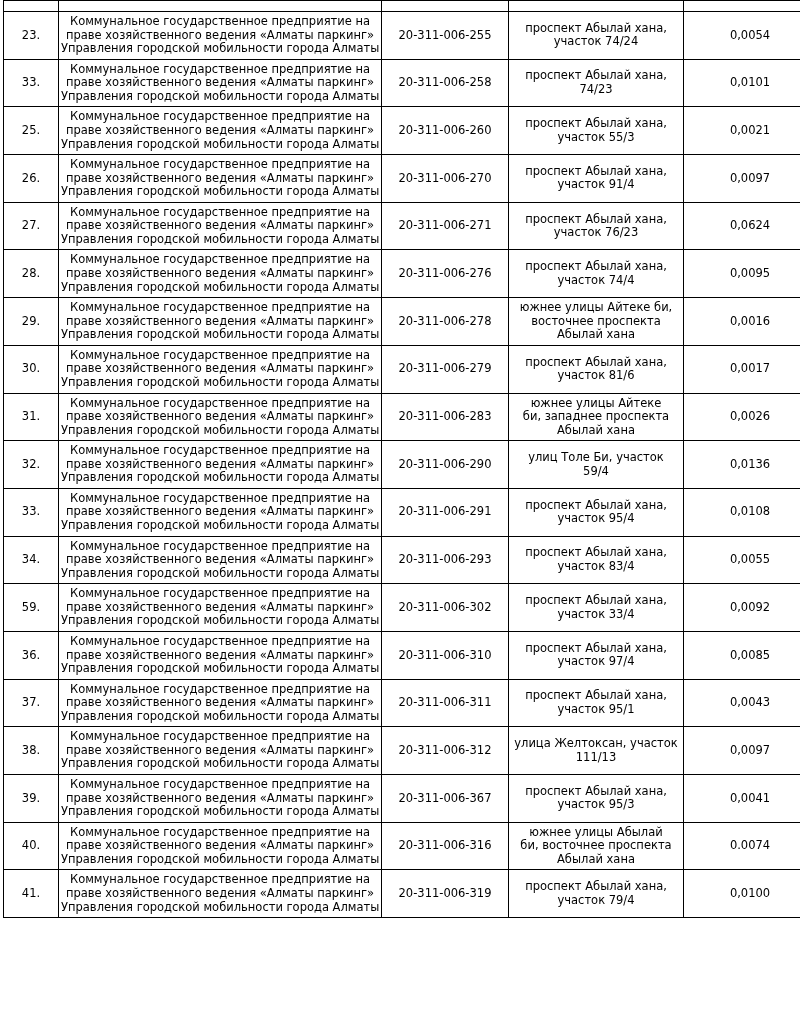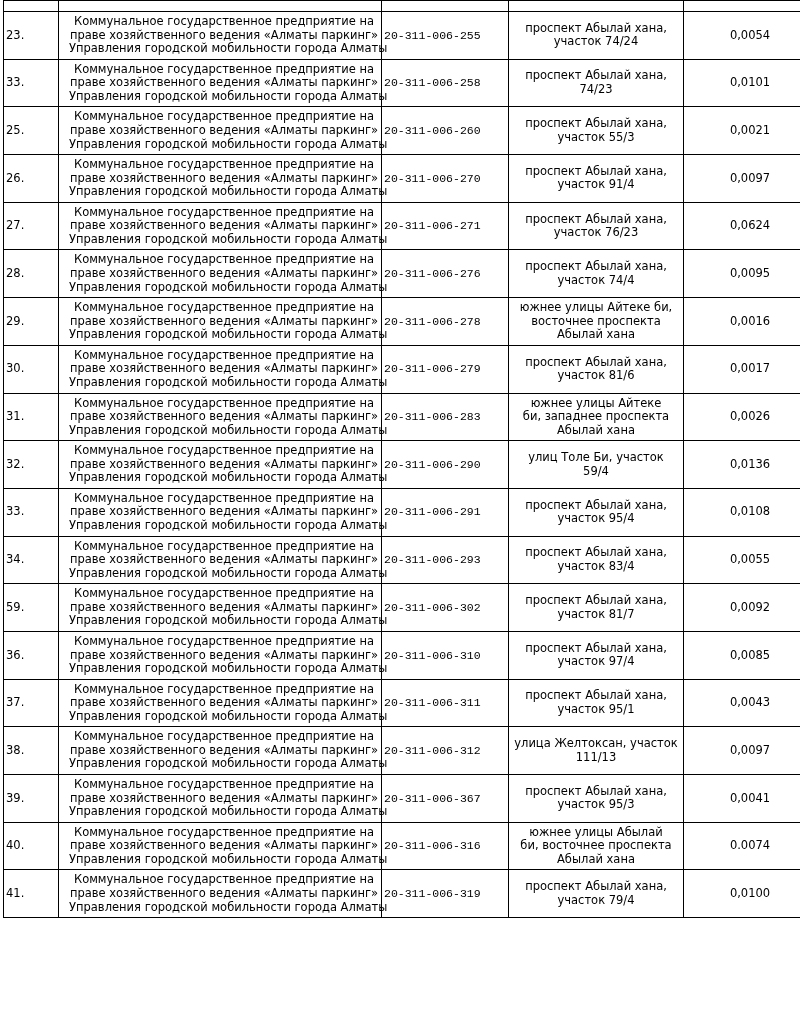--- a/index.html
+++ b/index.html
@@ -28,31 +28,31 @@
   table.reg-table td {
     border: 1px solid #000000;
     font-size: 11.5px;
     line-height: 1.18;
     color: #000000;
     padding: 3px 2px;
     vertical-align: middle;
   }
   .c-num {
     width: 50px;
+    text-align: center;
   }
   .c-owner {
     width: 318px;
     text-align: center;
     padding-left: 4px;
     padding-right: 4px;
   }
   .c-cad {
     width: 122px;
-    text-align: left;
-    font-family: Liberation Mono, monospace;
+    text-align: center;
   }
   .c-addr {
     width: 170px;
     text-align: center;
     padding-left: 4px;
     padding-right: 4px;
   }
   .c-area {
     width: 128px;
     text-align: center;
@@ -62,21 +62,20 @@
     height: 4px;
     padding: 0;
     border-top: none;
   }
   .top-stub td.c-area-stub {
     border-top: 1px solid #000000;
   }
   .owner-line {
     display: block;
     white-space: nowrap;
-    margin-left: 8px;
   }
   .addr-line {
     display: block;
   }
 </style>
 </head>
 <body>
 
 <div class="page">
   <table class="reg-table">
@@ -261,21 +260,21 @@
         <tr>
           <td class="c-num">59.</td>
           <td class="c-owner">
             <span class="owner-line">Коммунальное государственное предприятие на</span>
             <span class="owner-line">праве хозяйственного ведения «Алматы паркинг»</span>
             <span class="owner-line">Управления городской мобильности города Алматы</span>
           </td>
           <td class="c-cad">20-311-006-302</td>
           <td class="c-addr">
             <span class="addr-line">проспект Абылай хана,</span>
-            <span class="addr-line">участок 81/7</span>
+            <span class="addr-line">участок 33/4</span>
           </td>
           <td class="c-area">0,0092</td>
         </tr>
         <tr>
           <td class="c-num">36.</td>
           <td class="c-owner">
             <span class="owner-line">Коммунальное государственное предприятие на</span>
             <span class="owner-line">праве хозяйственного ведения «Алматы паркинг»</span>
             <span class="owner-line">Управления городской мобильности города Алматы</span>
           </td>

